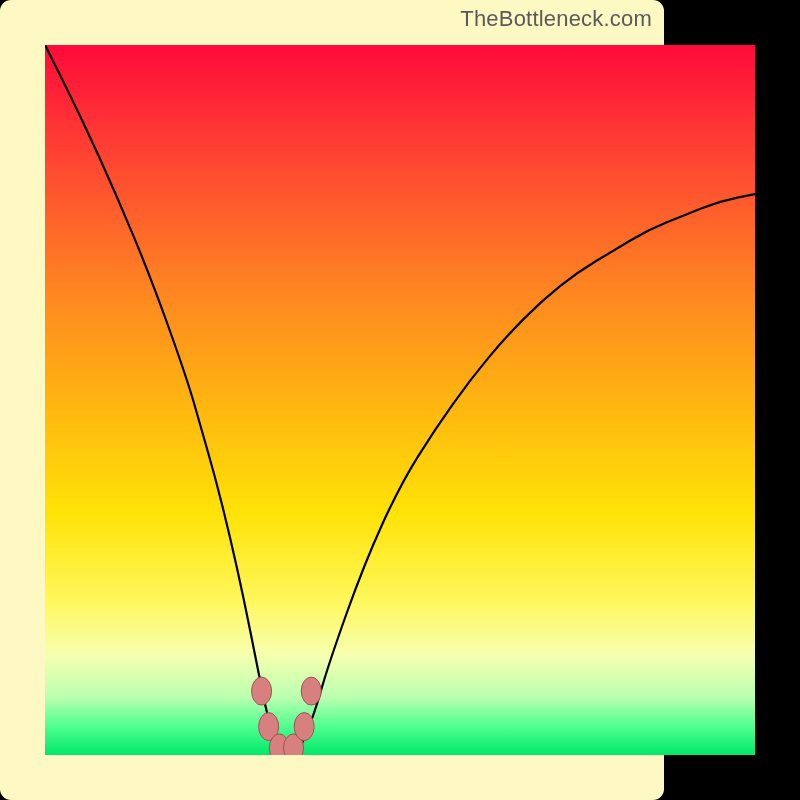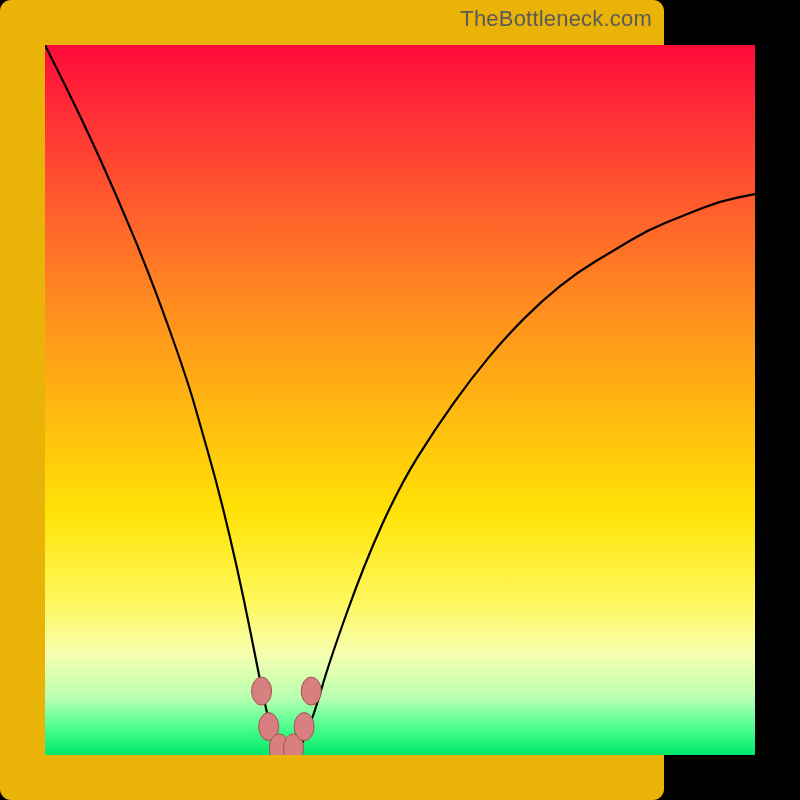--- a/index.html
+++ b/index.html
@@ -8,21 +8,21 @@
     width: 800px;
     height: 800px;
     overflow: hidden;
     background: #000;
     font-family: Arial, Helvetica, sans-serif;
   }
   .frame {
     position: absolute;
     left: 0; top: 0;
     width: 664px; height: 800px;
-    background: #eab308;
+    background: #fef9c3;
     border-radius: 11px;
   }
   .plot-area {
     position: absolute;
     left: 45px;
     top: 45px;
     width: 710px;
     height: 710px;
     overflow: hidden;
   }

